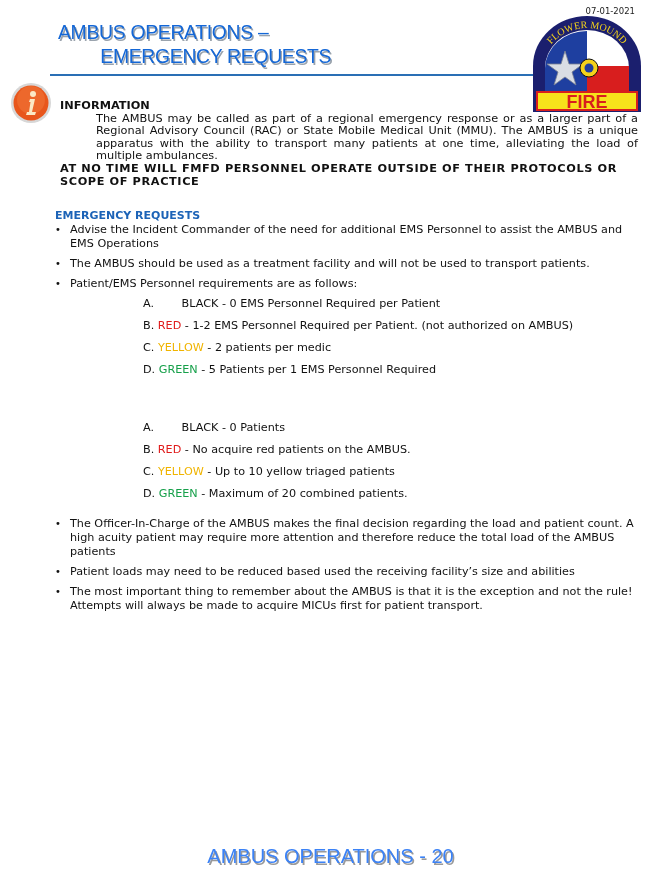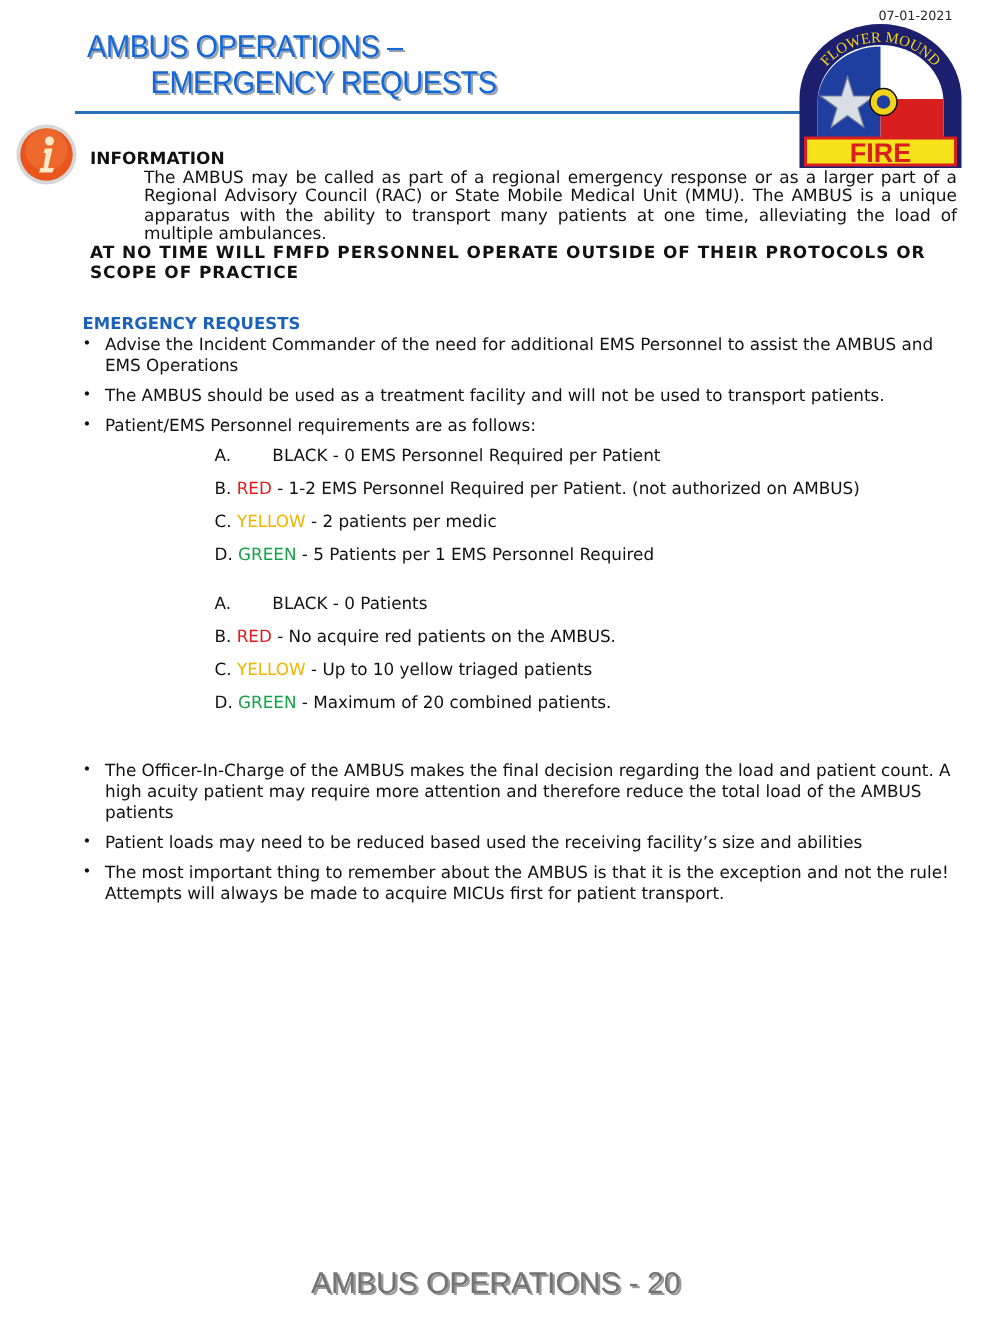--- a/index.html
+++ b/index.html
@@ -21,21 +21,21 @@
   .section { position: absolute; left: 55px; top: 209px; width: 585px; font-size: 11.2px; line-height: 14px; }
   .sec-head { color: #1c63b7; font-weight: bold; font-size: 11px; }
   .bullet { position: relative; padding-left: 15px; margin-bottom: 6px; }
   .bullet::before { content: "•"; position: absolute; left: 0; top: 0; font-size: 10px; }
   .sub { padding-left: 88px; margin: 0 0 8px 0; }
   .tag-black { color: #111; padding-left: 24px; }
   .tag-red { color: #e01b1b; }
   .tag-yellow { color: #f0b400; }
   .tag-green { color: #16a04a; }
   .footer { position: absolute; left: 0; right: 0; top: 845px; text-align: center;
-            font-family: "Liberation Sans", sans-serif; font-size: 20px; color: #737373;
+            font-family: "Liberation Sans", sans-serif; font-size: 20px; color: #3b82f6;
             text-shadow: 1.5px 1.5px 0 #9a9a9a; }
 </style>
 </head>
 <body>
 
 <div class="date">07-01-2021</div>
 
 <div class="title">
   <span class="l1">AMBUS OPERATIONS –</span>
   <span class="l2">EMERGENCY REQUESTS</span>
@@ -74,26 +74,26 @@
 
 <div class="section">
   <div class="sec-head">EMERGENCY REQUESTS</div>
   <div class="bullet">Advise the Incident Commander of the need for additional EMS Personnel to assist the AMBUS and EMS Operations</div>
   <div class="bullet">The AMBUS should be used as a treatment facility and will not be used to transport patients.</div>
   <div class="bullet">Patient/EMS Personnel requirements are as follows:</div>
 
   <div class="sub"><span>A.</span> <span class="tag-black">BLACK</span><span> - 0 EMS Personnel Required per Patient</span></div>
   <div class="sub"><span>B.</span> <span class="tag-red">RED</span><span> - 1-2 EMS Personnel Required per Patient. (not authorized on AMBUS)</span></div>
   <div class="sub"><span>C.</span> <span class="tag-yellow">YELLOW</span><span> - 2 patients per medic</span></div>
-  <div class="sub" style="margin-bottom:19px"><span>D.</span> <span class="tag-green">GREEN</span><span> - 5 Patients per 1 EMS Personnel Required</span></div>
+  <div class="sub" style="margin-bottom:44px"><span>D.</span> <span class="tag-green">GREEN</span><span> - 5 Patients per 1 EMS Personnel Required</span></div>
 
 
   <div class="sub"><span>A.</span> <span class="tag-black">BLACK</span><span> - 0 Patients</span></div>
   <div class="sub"><span>B.</span> <span class="tag-red">RED</span><span> - No acquire red patients on the AMBUS.</span></div>
   <div class="sub"><span>C.</span> <span class="tag-yellow">YELLOW</span><span> - Up to 10 yellow triaged patients</span></div>
-  <div class="sub" style="margin-bottom:31px"><span>D.</span> <span class="tag-green">GREEN</span><span> - Maximum of 20 combined patients.</span></div>
+  <div class="sub" style="margin-bottom:16px"><span>D.</span> <span class="tag-green">GREEN</span><span> - Maximum of 20 combined patients.</span></div>
 
   <div class="bullet">The Officer-In-Charge of the AMBUS makes the final decision regarding the load and patient count. A high acuity patient may require more attention and therefore reduce the total load of the AMBUS patients</div>
   <div class="bullet">Patient loads may need to be reduced based used the receiving facility’s size and abilities</div>
   <div class="bullet">The most important thing to remember about the AMBUS is that it is the exception and not the rule! Attempts will always be made to acquire MICUs first for patient transport.</div>
 </div>
 
 <div class="footer">AMBUS OPERATIONS - 20</div>
 
 </body></html>

